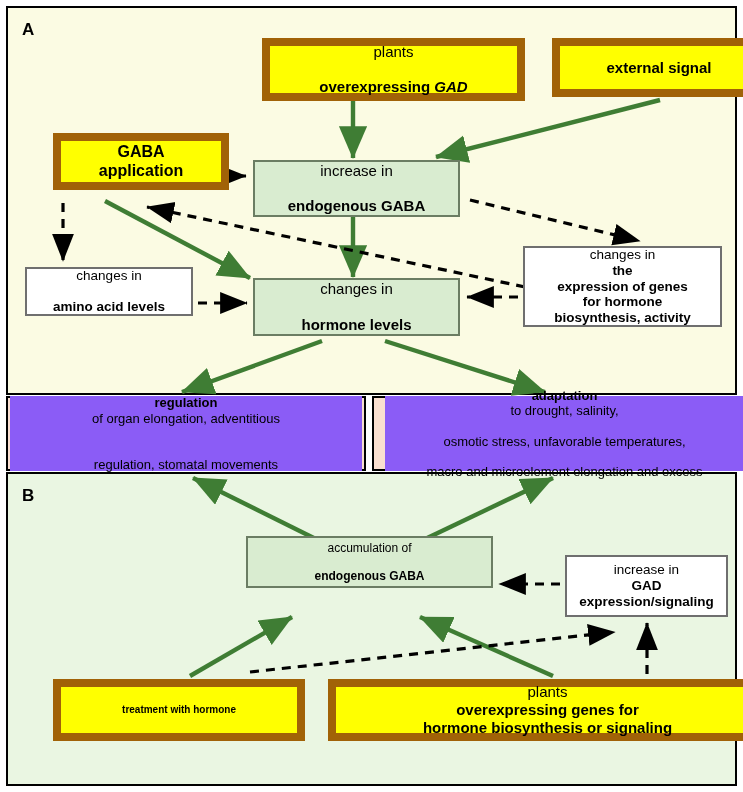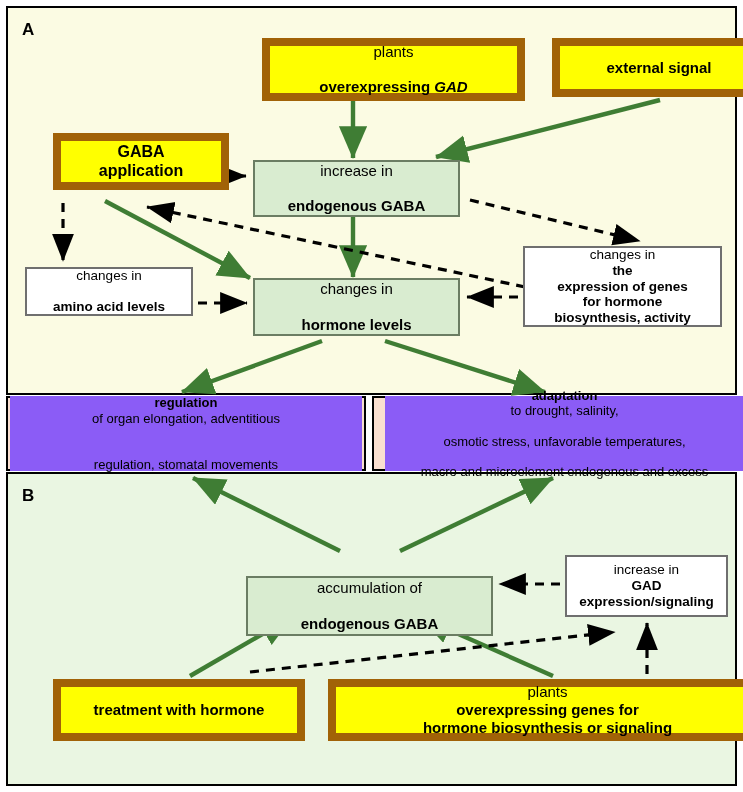--- a/index.html
+++ b/index.html
@@ -151,39 +151,39 @@
       <br>
       <span>regulation, stomatal movements</span>
     </span>
   </div>
 
   <div class="band" style="left:372px;top:396px;width:365px;height:75px;"></div>
   <div class="node pinkbox" style="left:385px;top:396px;width:359px;height:75px;font-size:13px;">
     <span>
       <b>adaptation</b><span> to drought, salinity,</span><br>
       <span>osmotic stress, unfavorable temperatures,</span><br>
-      <span>macro and microelement endogenous and excess</span>
+      <span>macro and microelement elongation and excess</span>
     </span>
   </div>
 
-  <div class="node green" style="left:246px;top:576px;width:247px;height:60px;font-size:15px;">
+  <div class="node green" style="left:246px;top:536px;width:247px;height:52px;font-size:12px;">
     <span>
       <span>accumulation of</span><br>
       <b>endogenous GABA</b>
     </span>
   </div>
 
   <div class="node white" style="left:565px;top:555px;width:163px;height:62px;font-size:13.5px;">
     <span>
       <span>increase in </span><b>GAD</b><br>
       <b>expression/signaling</b>
     </span>
   </div>
 
-  <div class="node yellow" style="left:13px;top:679px;width:252px;height:62px;font-size:15px;">
+  <div class="node yellow" style="left:13px;top:679px;width:252px;height:62px;font-size:10px;">
     <span>
       <b>treatment with hormone</b>
     </span>
   </div>
 
   <div class="node yellow" style="left:288px;top:679px;width:439px;height:62px;font-size:15px;">
     <span>
       <span>plants </span><b>overexpressing genes for</b><br>
       <b>hormone biosynthesis or signaling</b>
     </span>

